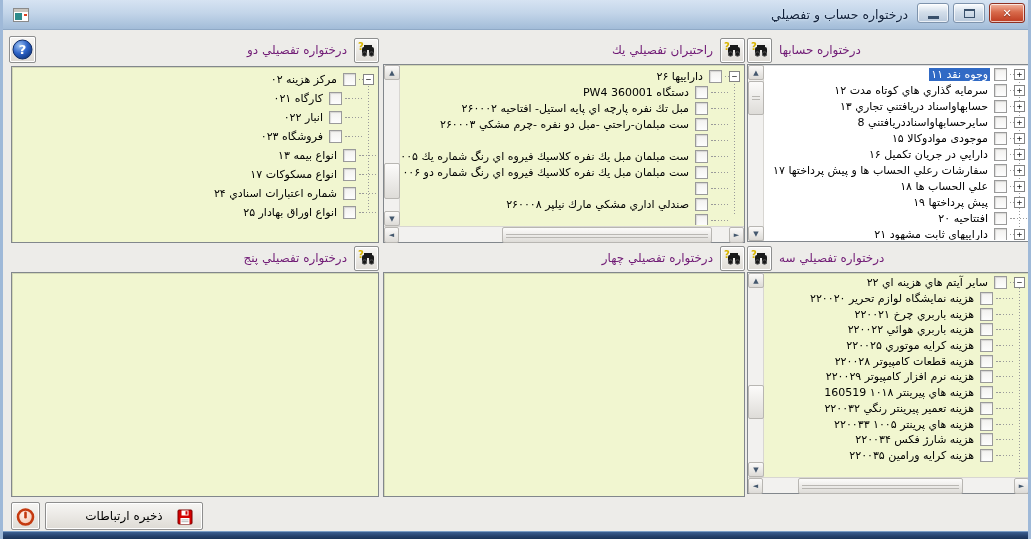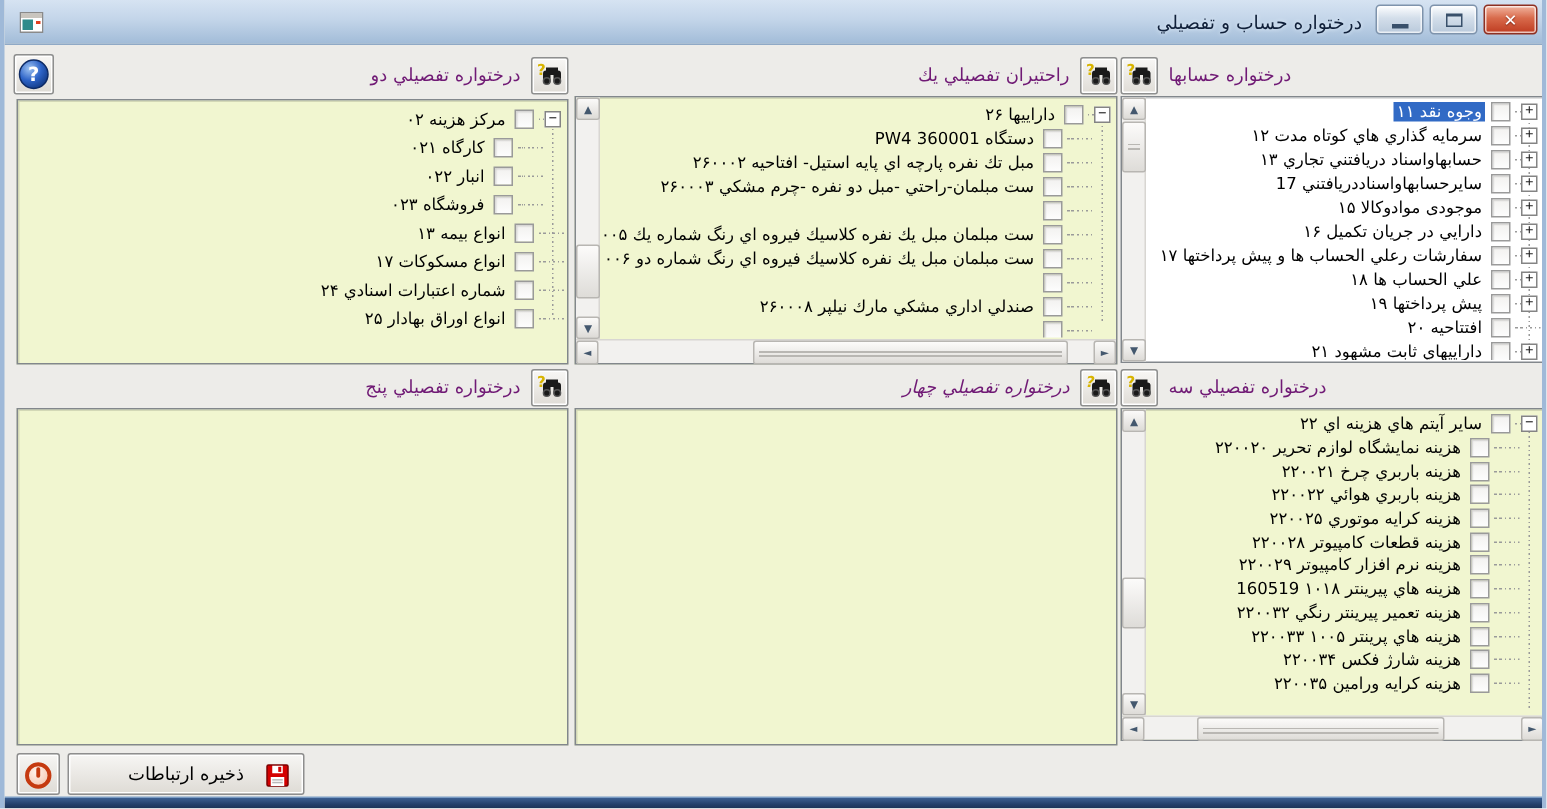--- a/index.html
+++ b/index.html
@@ -208,21 +208,21 @@
         <rect x="4" y="5" width="5" height="9" rx="2" fill="#1A1A1A"></rect>
         <rect x="11" y="5" width="5" height="9" rx="2" fill="#1A1A1A"></rect>
         <rect x="6" y="3" width="8" height="5" fill="#1A1A1A"></rect>
         <circle cx="6.5" cy="12" r="2.2" fill="#1A1A1A" stroke="#555"></circle>
         <circle cx="13.5" cy="12" r="2.2" fill="#1A1A1A" stroke="#555"></circle>
       </svg>
     </div>
     <span class="ptitle">درختواره تفصيلي سه</span>
   </div>
 
-  <div class="phead" style="left:380px; top:245px; width:362px; justify-content:flex-end;font-style:italic;">
+  <div class="phead" style="left:380px; top:245px; width:362px; justify-content:flex-end;">
     <span class="ptitle">درختواره تفصيلي چهار</span>
     <div class="findbtn">
       <svg width="18" height="16" viewBox="0 0 18 16">
         <text x="0" y="8" font-size="10" font-weight="bold" fill="#D8B400" font-family="DejaVu Sans">?</text>
         <rect x="4" y="5" width="5" height="9" rx="2" fill="#1A1A1A"></rect>
         <rect x="11" y="5" width="5" height="9" rx="2" fill="#1A1A1A"></rect>
         <rect x="6" y="3" width="8" height="5" fill="#1A1A1A"></rect>
         <circle cx="6.5" cy="12" r="2.2" fill="#1A1A1A" stroke="#555"></circle>
         <circle cx="13.5" cy="12" r="2.2" fill="#1A1A1A" stroke="#555"></circle>
       </svg>
@@ -265,21 +265,21 @@
         <div class="trow" style="height:var(--rh);padding-right:4px">
           <span class="expbox">+</span>
           <span class="condot"></span>
           <span class="cb"></span>
           <span class="tlabel">حسابهاواسناد دريافتني تجاري ۱۳</span>
         </div>
         <div class="trow" style="height:var(--rh);padding-right:4px">
           <span class="expbox">+</span>
           <span class="condot"></span>
           <span class="cb"></span>
-          <span class="tlabel">سايرحسابهاواسناددريافتني 17</span>
+          <span class="tlabel">سايرحسابهاواسناددريافتني 8</span>
         </div>
         <div class="trow" style="height:var(--rh);padding-right:4px">
           <span class="expbox">+</span>
           <span class="condot"></span>
           <span class="cb"></span>
           <span class="tlabel">موجودى موادوكالا ۱۵</span>
         </div>
         <div class="trow" style="height:var(--rh);padding-right:4px">
           <span class="expbox">+</span>
           <span class="condot"></span>

